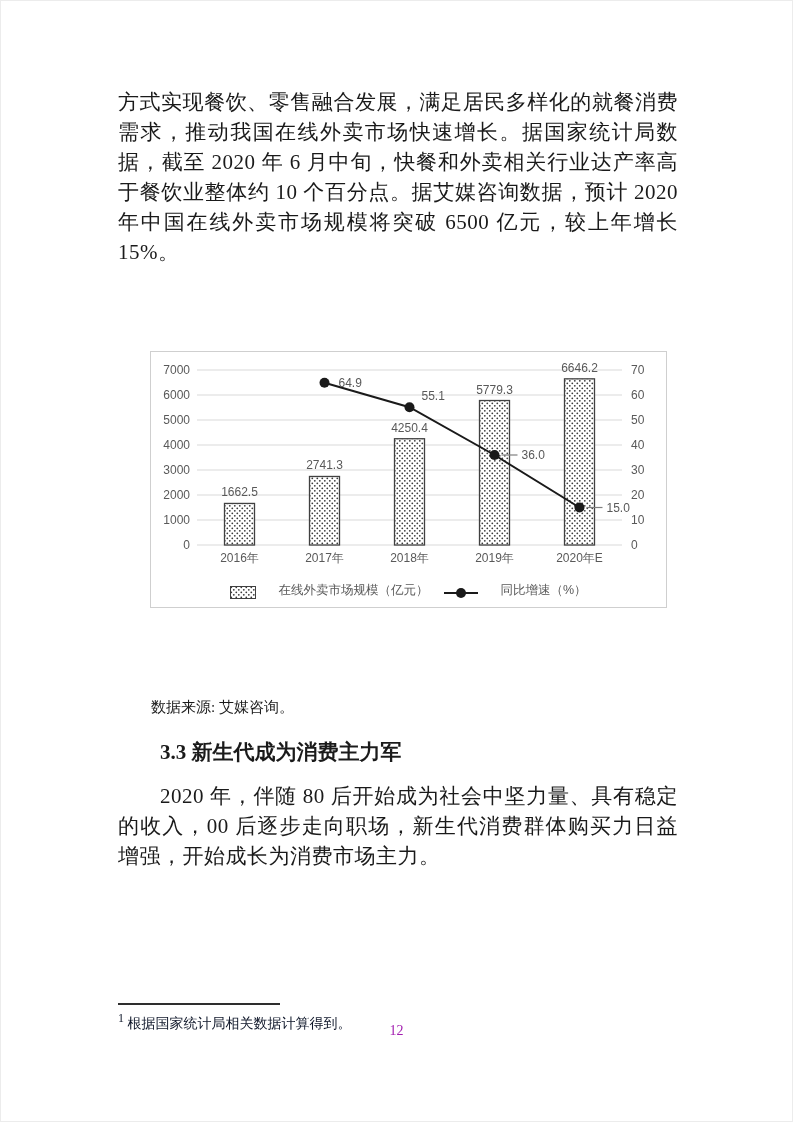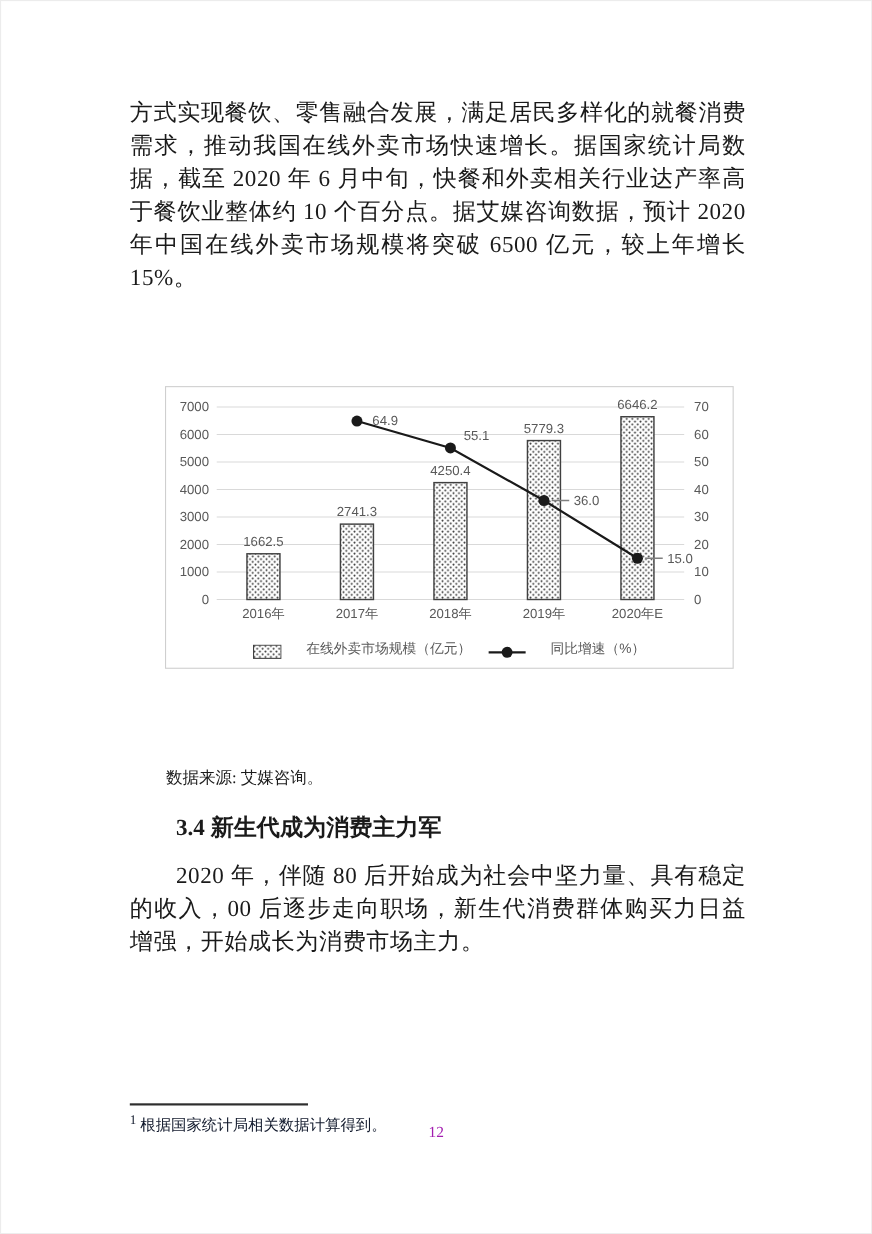--- a/index.html
+++ b/index.html
@@ -192,21 +192,21 @@
           <line x1="0" y1="6" x2="34" y2="6" stroke="#1a1a1a" stroke-width="2"></line>
           <circle cx="17" cy="6" r="5" fill="#1a1a1a"></circle>
         </svg>
         <span>同比增速（%）</span>
       </span>
     </div>
   </figure>
 
   <div class="source">数据来源: 艾媒咨询。</div>
 
-  <h2 class="section-heading">3.4 新生代成为消费主力军</h2>
+  <h2 class="section-heading">3.3 新生代成为消费主力军</h2>
 
   <p class="body-text para1">2020 年，伴随 80 后开始成为社会中坚力量、具有稳定的收入，00 后逐步走向职场，新生代消费群体购买力日益增强，开始成长为消费市场主力。</p>
 
 
   <div class="footnote-rule"></div>
   <div class="footnote"><sup>1</sup><span> 根据国家统计局相关数据计算得到。</span></div>
 
   <div class="page-number">12</div>
 </div>
 

